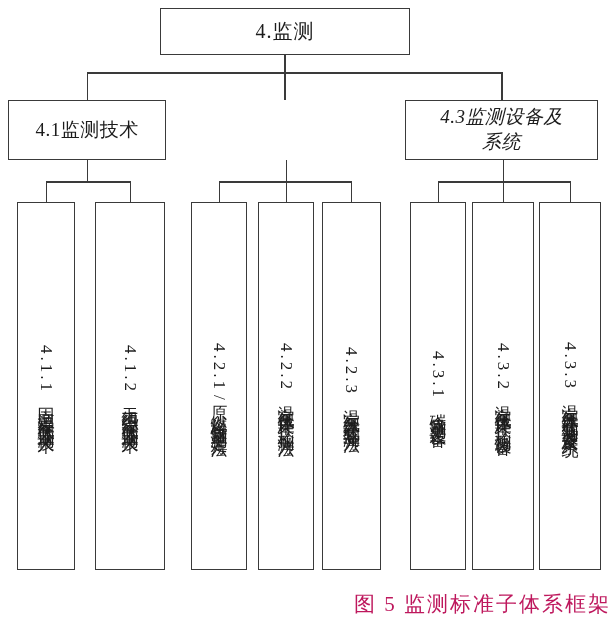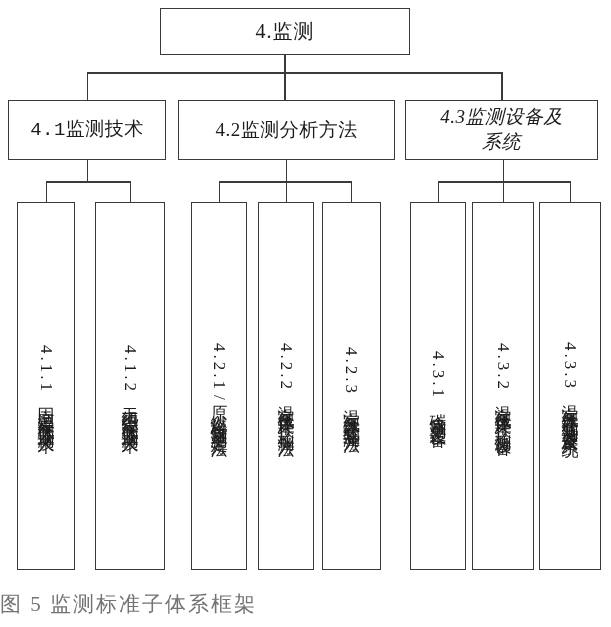--- a/index.html
+++ b/index.html
@@ -31,21 +31,21 @@
     font-size: 17px;
     letter-spacing: 3px;
     line-height: 1;
   }
   .hline, .vline { position: absolute; background: #3a3a3a; }
   .hline { height: 1.5px; }
   .vline { width: 1.5px; }
 
   
   .n-root { left: 160px; top: 8px;   width: 250px; height: 47px; }
-  .n-41   { left: 8px;   top: 100px; width: 158px; height: 60px; font-family: Liberation Mono, monospace; }
+  .n-41   { left: 8px;   top: 100px; width: 158px; height: 60px; }
   .n-42   { left: 178px; top: 100px; width: 217px; height: 60px; }
   .n-43   { left: 405px; top: 100px; width: 193px; height: 60px; font-style: italic; }
 
   
   .leaf { top: 202px; height: 368px; }
   .n-411 { left: 17px;  width: 58px; }
   .n-412 { left: 95px;  width: 70px; }
   .n-421 { left: 191px; width: 56px; }
   .n-422 { left: 258px; width: 56px; }
   .n-423 { left: 322px; width: 59px; }
@@ -77,40 +77,37 @@
   .c-43-stem  { left: 502.5px; top: 160px; height: 21px; }
   .c-43-bar   { left: 438px;   top: 181px; width: 132px; }
   .c-43-d1    { left: 437.5px; top: 181px; height: 21px; }
   .c-43-d2    { left: 502.5px; top: 181px; height: 21px; }
   .c-43-d3    { left: 569.5px; top: 181px; height: 21px; }
 
   .caption {
     position: absolute;
     left: 0; right: 0;
     top: 590px;
-    text-align: left;
+    text-align: right;
     font-size: 21px;
     letter-spacing: 2px;
-    color: #737373;
+    color: #be185d;
   }
 </style>
 </head>
 <body>
 
 <div class="canvas">
 
   <div class="box h1box n-root">
     <span>4.监测</span>
   </div>
 
   <div class="box h2box n-41">
     <span>4.1监测技术</span>
-  </div>
-  <div class="box h2box n-42">
-    <span>4.2监测分析方法</span>
   </div>
   <div class="box h2box n-43">
     <span>4.3监测设备及
 系统</span>
   </div>
 
   <div class="box leaf n-411">
     <span>4.1.1固定源温室气体监测技术</span>
   </div>
   <div class="box leaf n-412">

